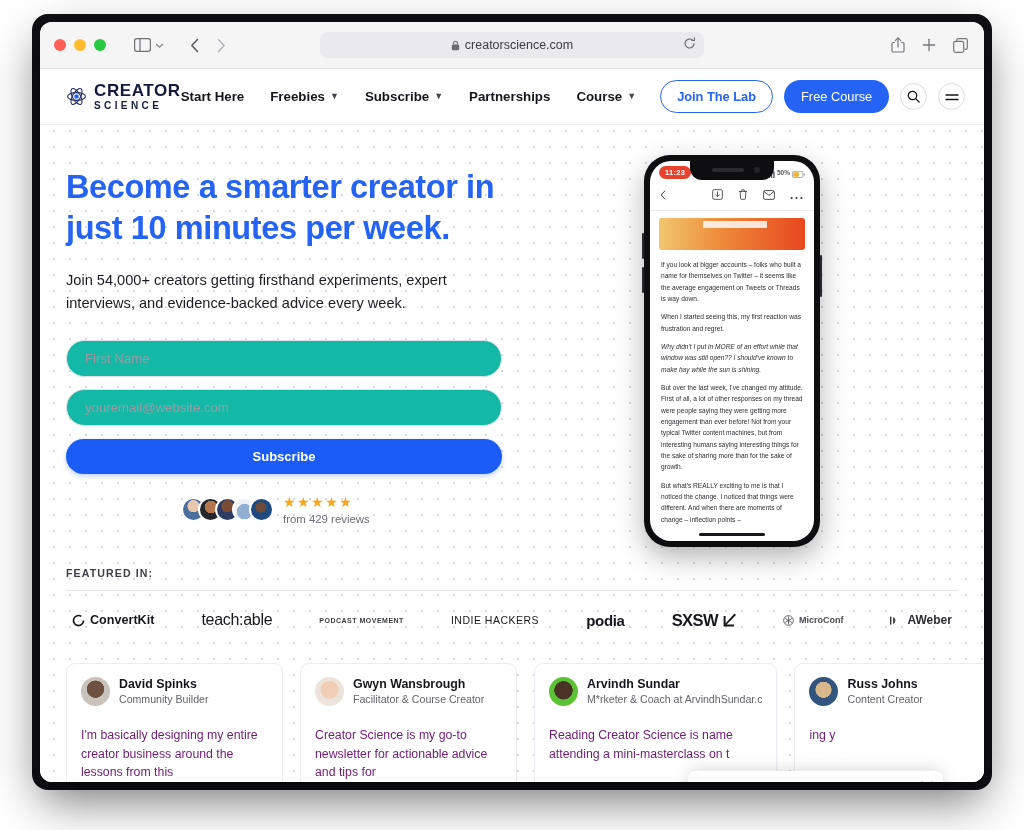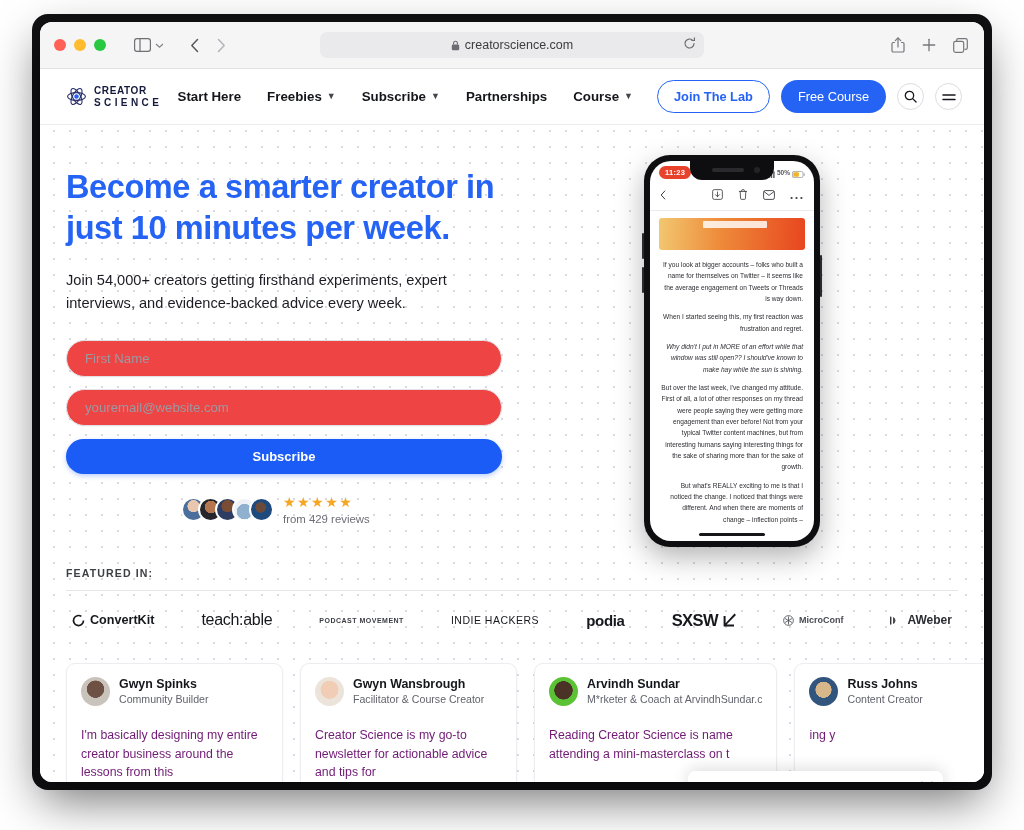--- a/index.html
+++ b/index.html
@@ -95,21 +95,21 @@
     position: relative;
     height: 56px;
     background: #ffffff;
     display: flex; align-items: center;
     padding: 0 22px 0 26px;
     border-bottom: 1px solid #ececf0;
   }
   .logo { display: flex; align-items: center; gap: 7px; }
   .logo-text { line-height: 1; }
   .logo-l1 {
-    font-size: 10px; font-weight: 700; letter-spacing: .6px;
+    font-size: 17px; font-weight: 700; letter-spacing: .6px;
     color: #151a3d;
   }
   .logo-l2 {
     font-size: 10px; font-weight: 600; letter-spacing: 3.4px;
     color: #151a3d; margin-top: 2px;
   }
 
   .nav { display: flex; align-items: center; gap: 26px; margin-left: auto; }
   .nav-item {
     font-size: 13.3px; font-weight: 600; color: #15161c;
@@ -155,21 +155,21 @@
   .hero-sub {
     margin-top: 19px;
     font-size: 14.6px; line-height: 1.62;
     color: #1c1d24; max-width: 400px;
   }
   .form { margin-top: 24px; width: 436px; }
   .field {
     width: 100%; height: 37px;
     border: 1px solid #e1e1e6;
     border-radius: 19px;
-    background: #ef4444;
+    background: #14b8a6;
     padding: 0 18px;
     font-size: 13.2px;
     color: #2b2c33;
     font-family: "Liberation Sans", sans-serif;
     box-shadow: 0 1px 2px rgba(0,0,0,0.04);
     outline: none;
     display: block;
   }
   .field::placeholder { color: #9a9aa3; }
   .field + .field { margin-top: 12px; }
@@ -202,21 +202,20 @@
 
   
   .phone-wrap { position: absolute; left: 604px; top: 30px; }
   .phone {
     position: relative;
     width: 176px; height: 392px;
     background: #0e0e10;
     border-radius: 26px;
     padding: 6px;
     box-shadow: 0 10px 28px rgba(0,0,0,0.3);
-    text-align: right;
   }
   .phone:before, .phone:after {
     content: ""; position: absolute; left: -2px; width: 2px;
     background: #2a2a2e; border-radius: 2px;
   }
   .phone:before { top: 78px; height: 26px; }
   .phone:after { top: 112px; height: 26px; }
   .phone-btn-r {
     position: absolute; right: -2px; top: 100px;
     width: 2px; height: 42px; background: #2a2a2e; border-radius: 2px;
@@ -665,21 +664,21 @@
             </div>
           </div>
         </div>
 
         <div class="testimonials">
 
           <div class="tcard">
             <div class="tcard-head">
               <div class="tavatar" style="background:radial-gradient(circle at 50% 42%, #6d5243 0 38%, #c9c3bb 40% 100%);"></div>
               <div>
-                <div class="tname">Gwyn Spinks</div>
+                <div class="tname">David Spinks</div>
                 <div class="trole">Community Builder</div>
               </div>
             </div>
             <div class="tquote">I'm basically designing my entire creator business around the lessons from this</div>
           </div>
 
           <div class="tcard">
             <div class="tcard-head">
               <div class="tavatar" style="background:radial-gradient(circle at 50% 44%, #f0cdb4 0 40%, #ece3da 42% 100%);"></div>
               <div>

